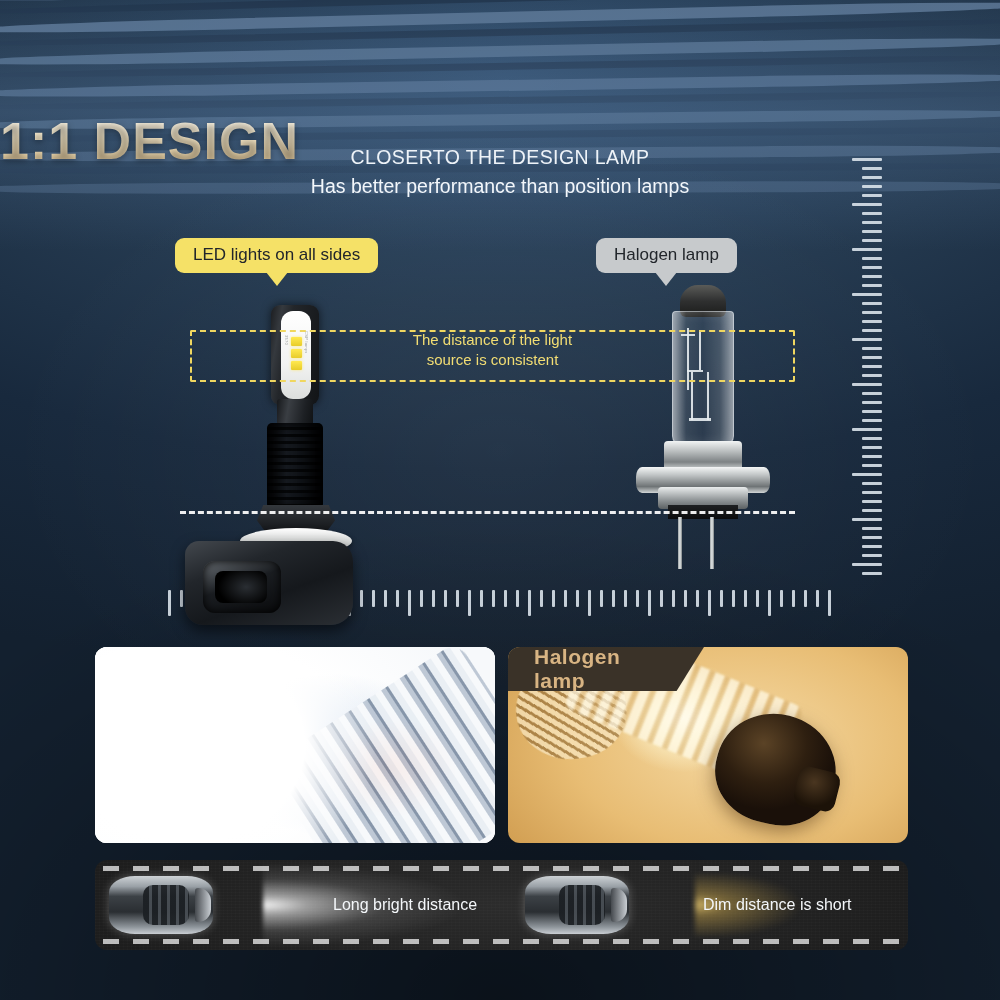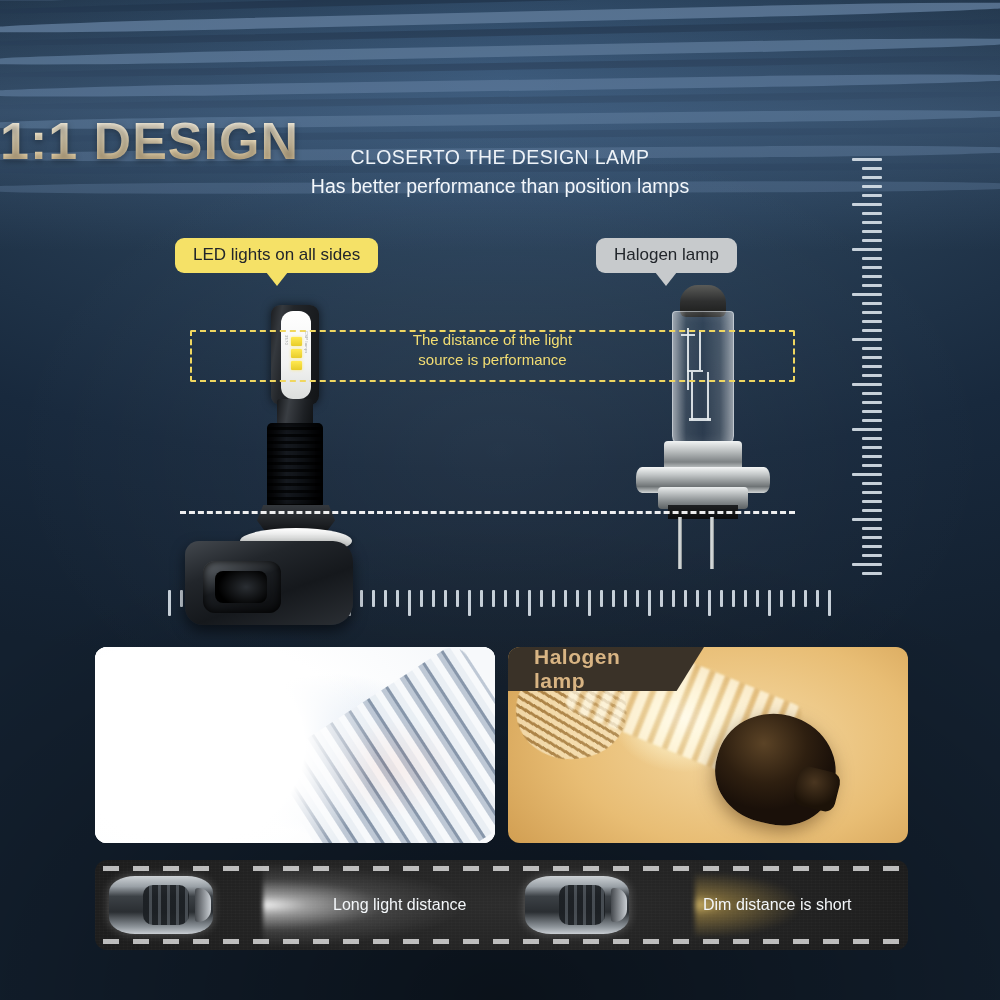--- a/index.html
+++ b/index.html
@@ -474,21 +474,21 @@
     <div class="hal-flange"></div>
     <div class="hal-collar"></div>
     <div class="hal-black"></div>
     <div class="hal-pin" style="left:50px;top:232px;"></div>
     <div class="hal-pin" style="left:82px;top:232px;"></div>
   </div>
 
   <div class="dashbox"></div>
   <div class="dashbox-text">
     <div>The distance of the light</div>
-    <div>source is performance</div>
+    <div>source is consistent</div>
   </div>
 
   <div class="buckle-line"></div>
 
   <div class="panel" id="panel-led">
     <div class="led-photo">
       <div class="lens"></div>
       <div class="flare"></div>
     </div>
   </div>
@@ -515,17 +515,17 @@
 
     <div class="car" style="left:14px;top:16px">
       <div class="cabin"></div>
       <div class="nose"></div>
     </div>
     <div class="car" style="left:430px;top:16px">
       <div class="cabin"></div>
       <div class="nose"></div>
     </div>
 
-    <div class="strip-label" style="left:238px">Long light distance</div>
+    <div class="strip-label" style="left:238px">Long bright distance</div>
     <div class="strip-label" style="left:608px">Dim distance is short</div>
   </div>
 
 </div>
 
 </body></html>

